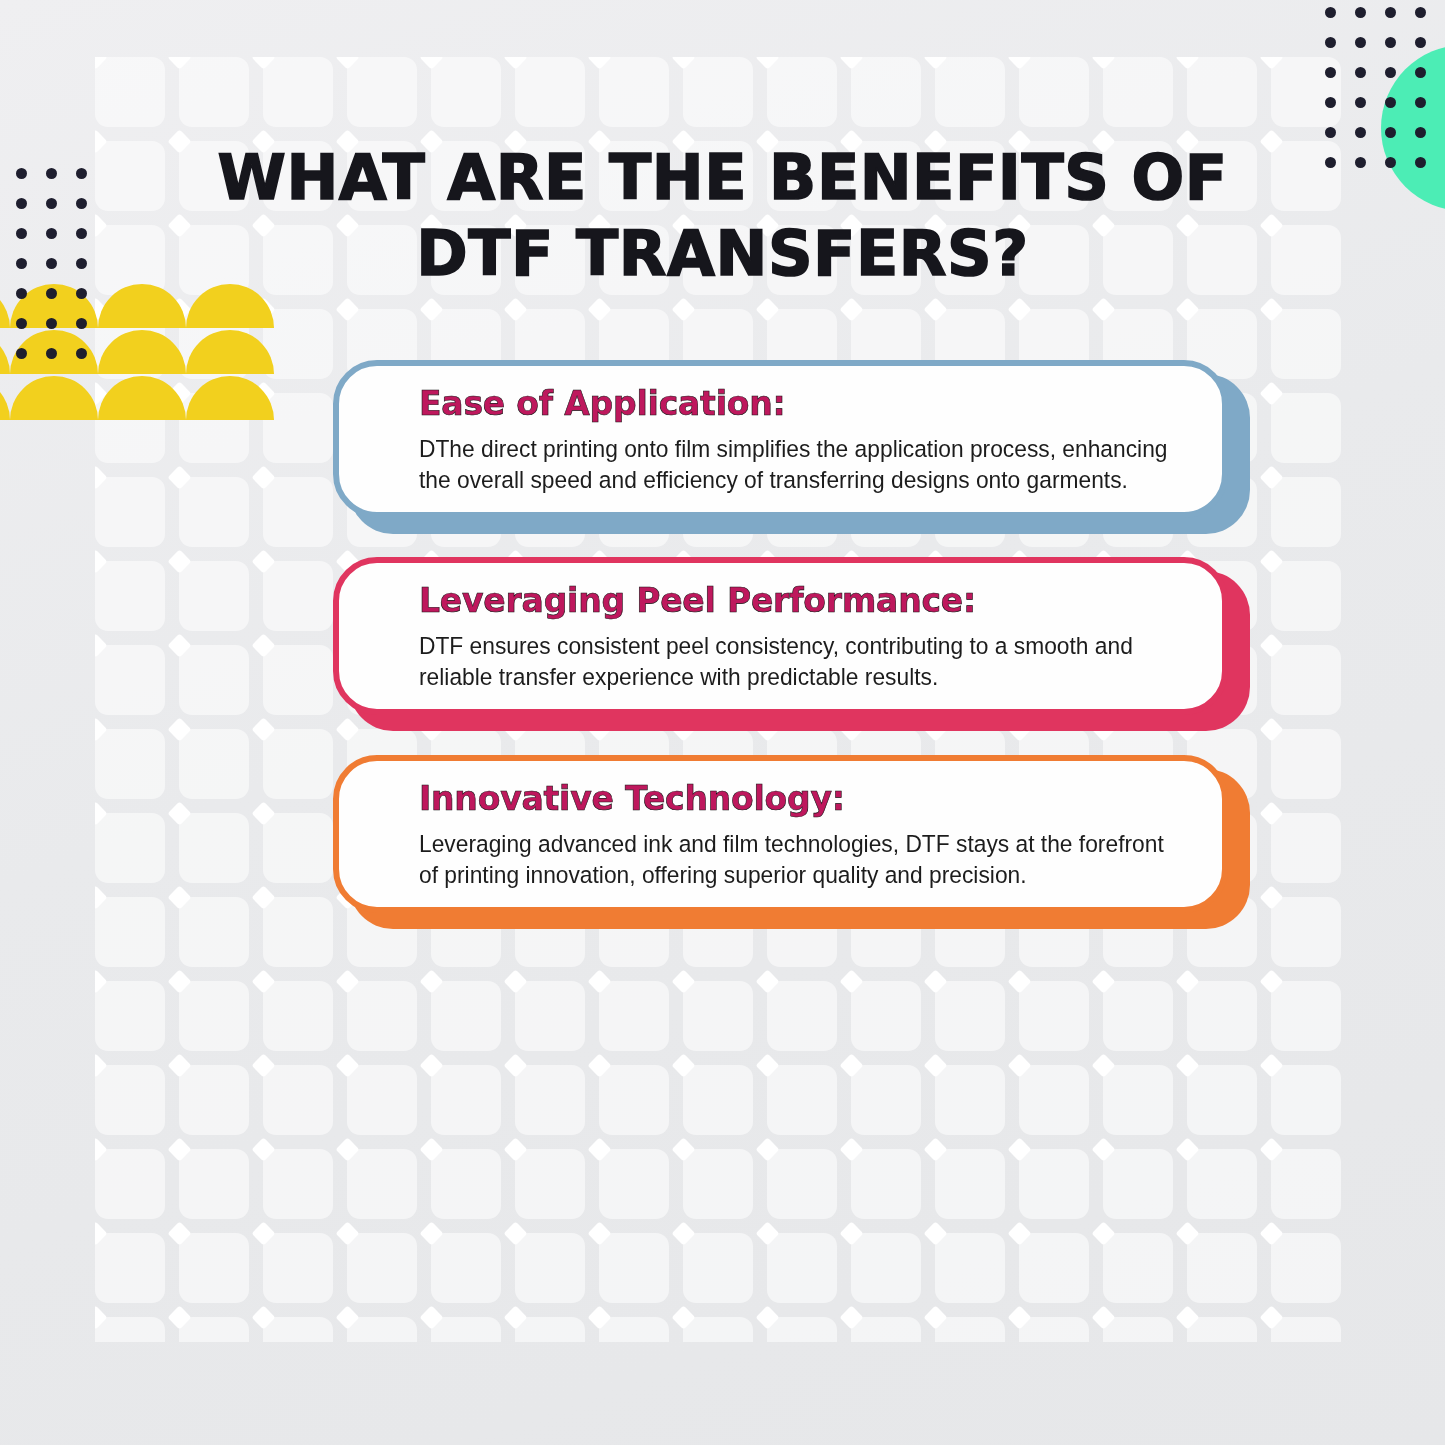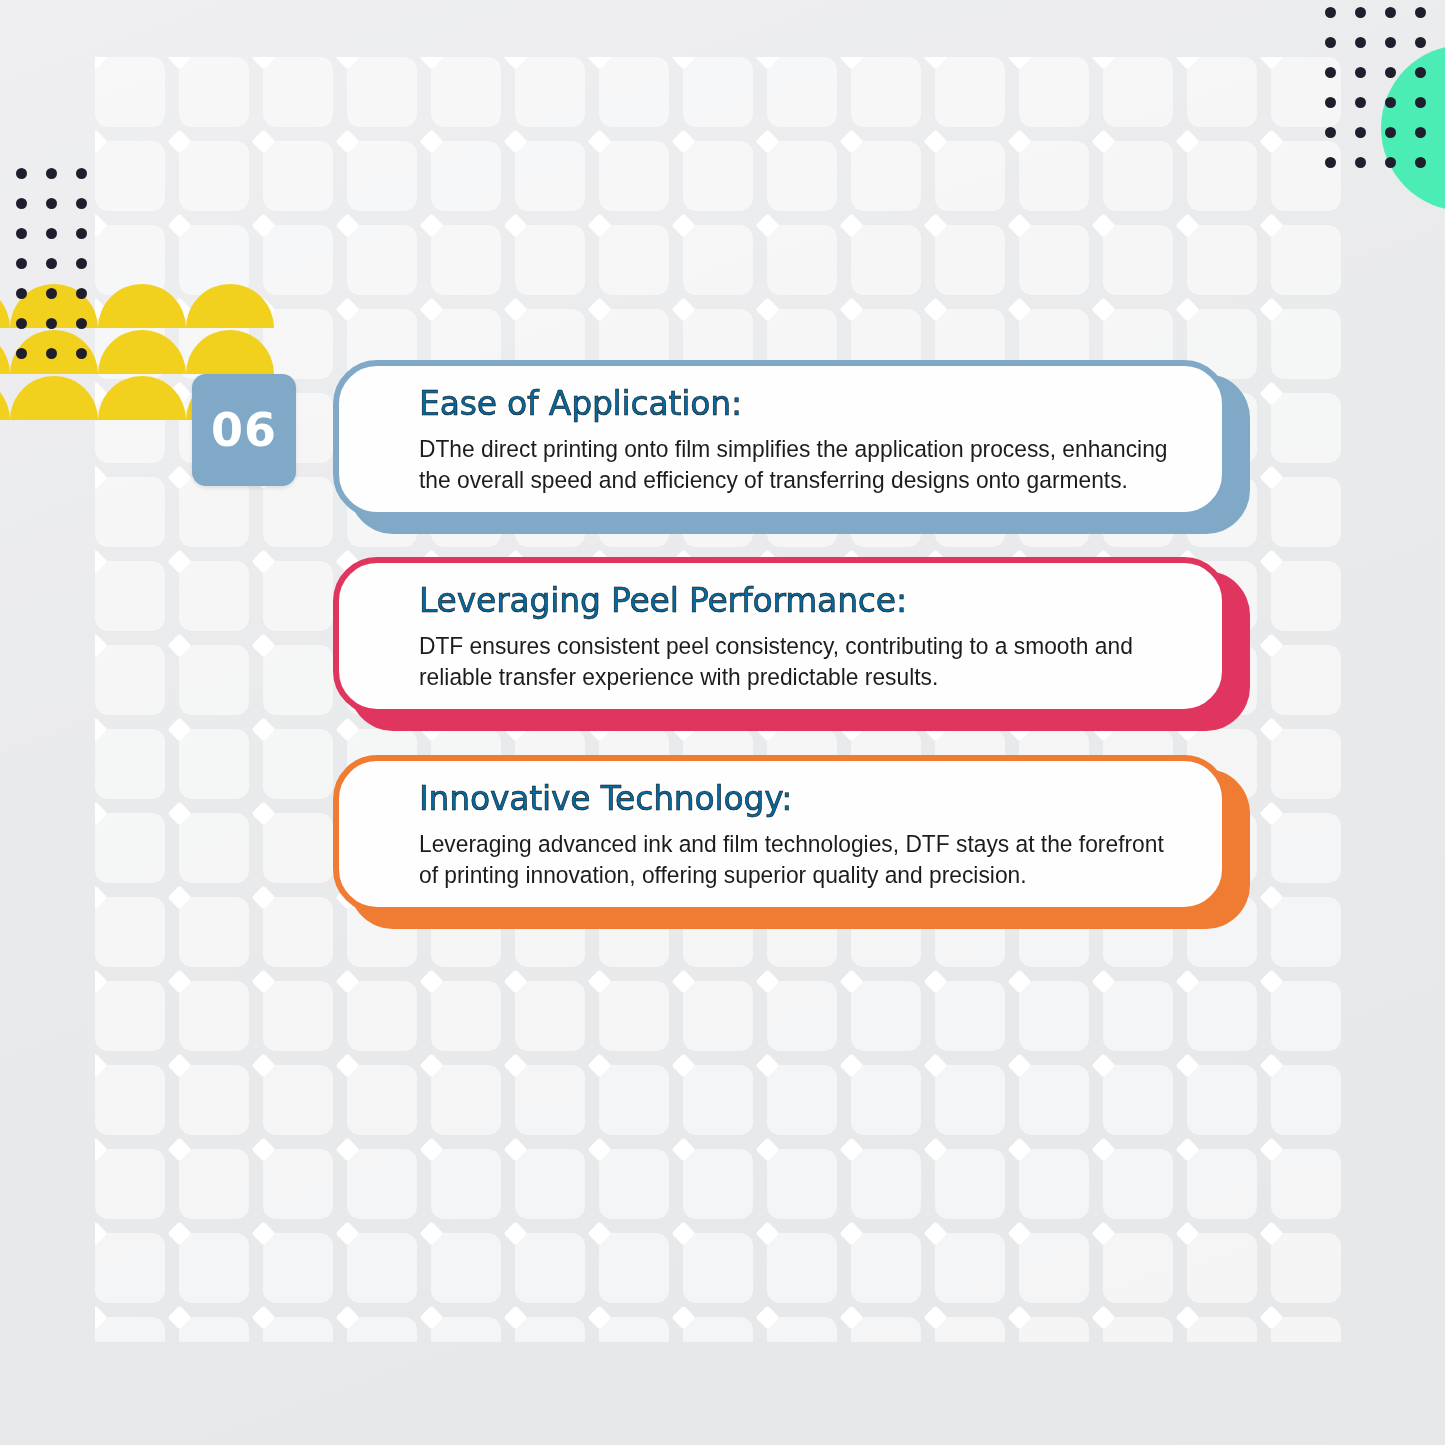--- a/index.html
+++ b/index.html
@@ -132,24 +132,24 @@
     width: 895px;
     height: 158px;
     border-radius: 44px;
     background: #FEFEFE;
     border: 6px solid #000;
     box-sizing: border-box;
     padding: 18px 40px 0 80px;
   }
   .card-title {
     font-family: "DejaVu Sans", sans-serif;
-    font-weight: normal;
+    font-weight: bold;
     font-size: 33px;
     line-height: 40px;
-    color: #0369a1;
+    color: #be185d;
     letter-spacing: -0.2px;
     -webkit-text-stroke: 0.6px #151515;
   }
   .card-body {
     margin-top: 9px;
     font-family: "Liberation Sans", sans-serif;
     font-size: 24.5px;
     line-height: 31px;
     color: #1C1C1C;
     transform: scaleX(0.93);
@@ -738,24 +738,24 @@
       <div class="dot" style="left:1325px;top:127px;background:#1E1E2E;"></div>
       <div class="dot" style="left:1355px;top:127px;background:#1E1E2E;"></div>
       <div class="dot" style="left:1385px;top:127px;background:#1E1E2E;"></div>
       <div class="dot" style="left:1415px;top:127px;background:#1E1E2E;"></div>
       <div class="dot" style="left:1325px;top:157px;background:#1E1E2E;"></div>
       <div class="dot" style="left:1355px;top:157px;background:#1E1E2E;"></div>
       <div class="dot" style="left:1385px;top:157px;background:#1E1E2E;"></div>
       <div class="dot" style="left:1415px;top:157px;background:#1E1E2E;"></div>
     </div>
 
+  <div class="title">WHAT ARE THE BENEFITS OF DTF TRANSFERS?</div>
 
   <div class="card-row" id="card-0" style="top:358px;">
     <div class="card-shadow" style="background: rgb(127, 169, 199);"></div>
-    <div class="badge" style="background: rgb(127, 169, 199);">06</div>
     <div class="card" style="border-color: rgb(127, 169, 199);">
       <div class="card-title">Ease of Application:</div>
       <div class="card-body">DThe direct printing onto film simplifies the application process, enhancing the overall speed and efficiency of transferring designs onto garments.</div>
     </div>
   </div>
 
   <div class="card-row" id="card-1" style="top:555px;">
     <div class="card-shadow" style="background: rgb(224, 53, 95);"></div>
     <div class="card" style="border-color: rgb(224, 53, 95);">
       <div class="card-title">Leveraging Peel Performance:</div>

